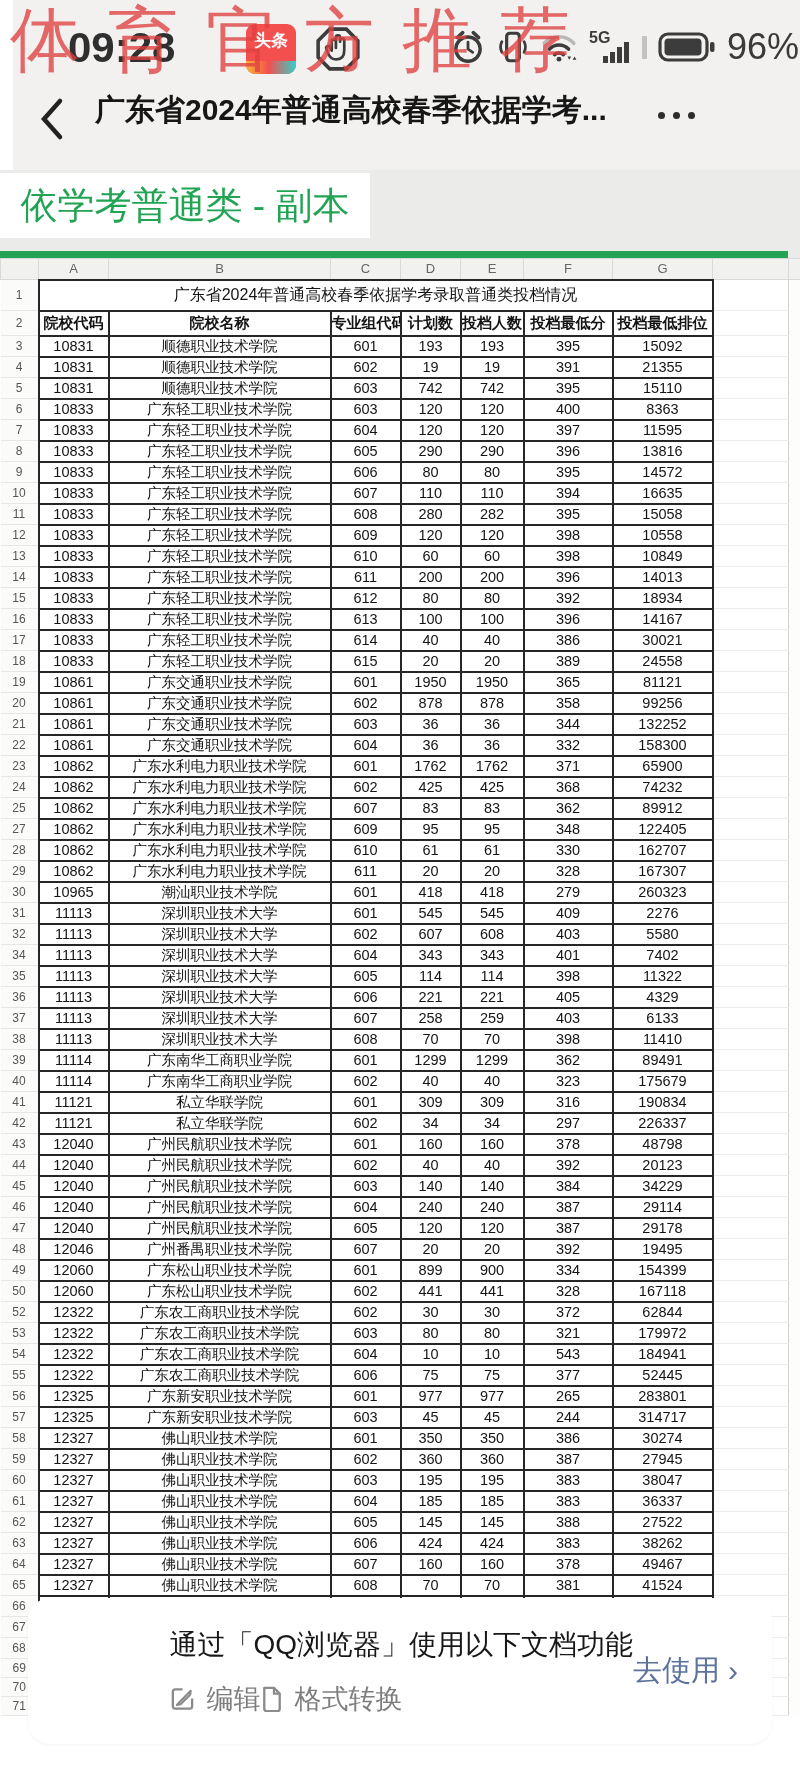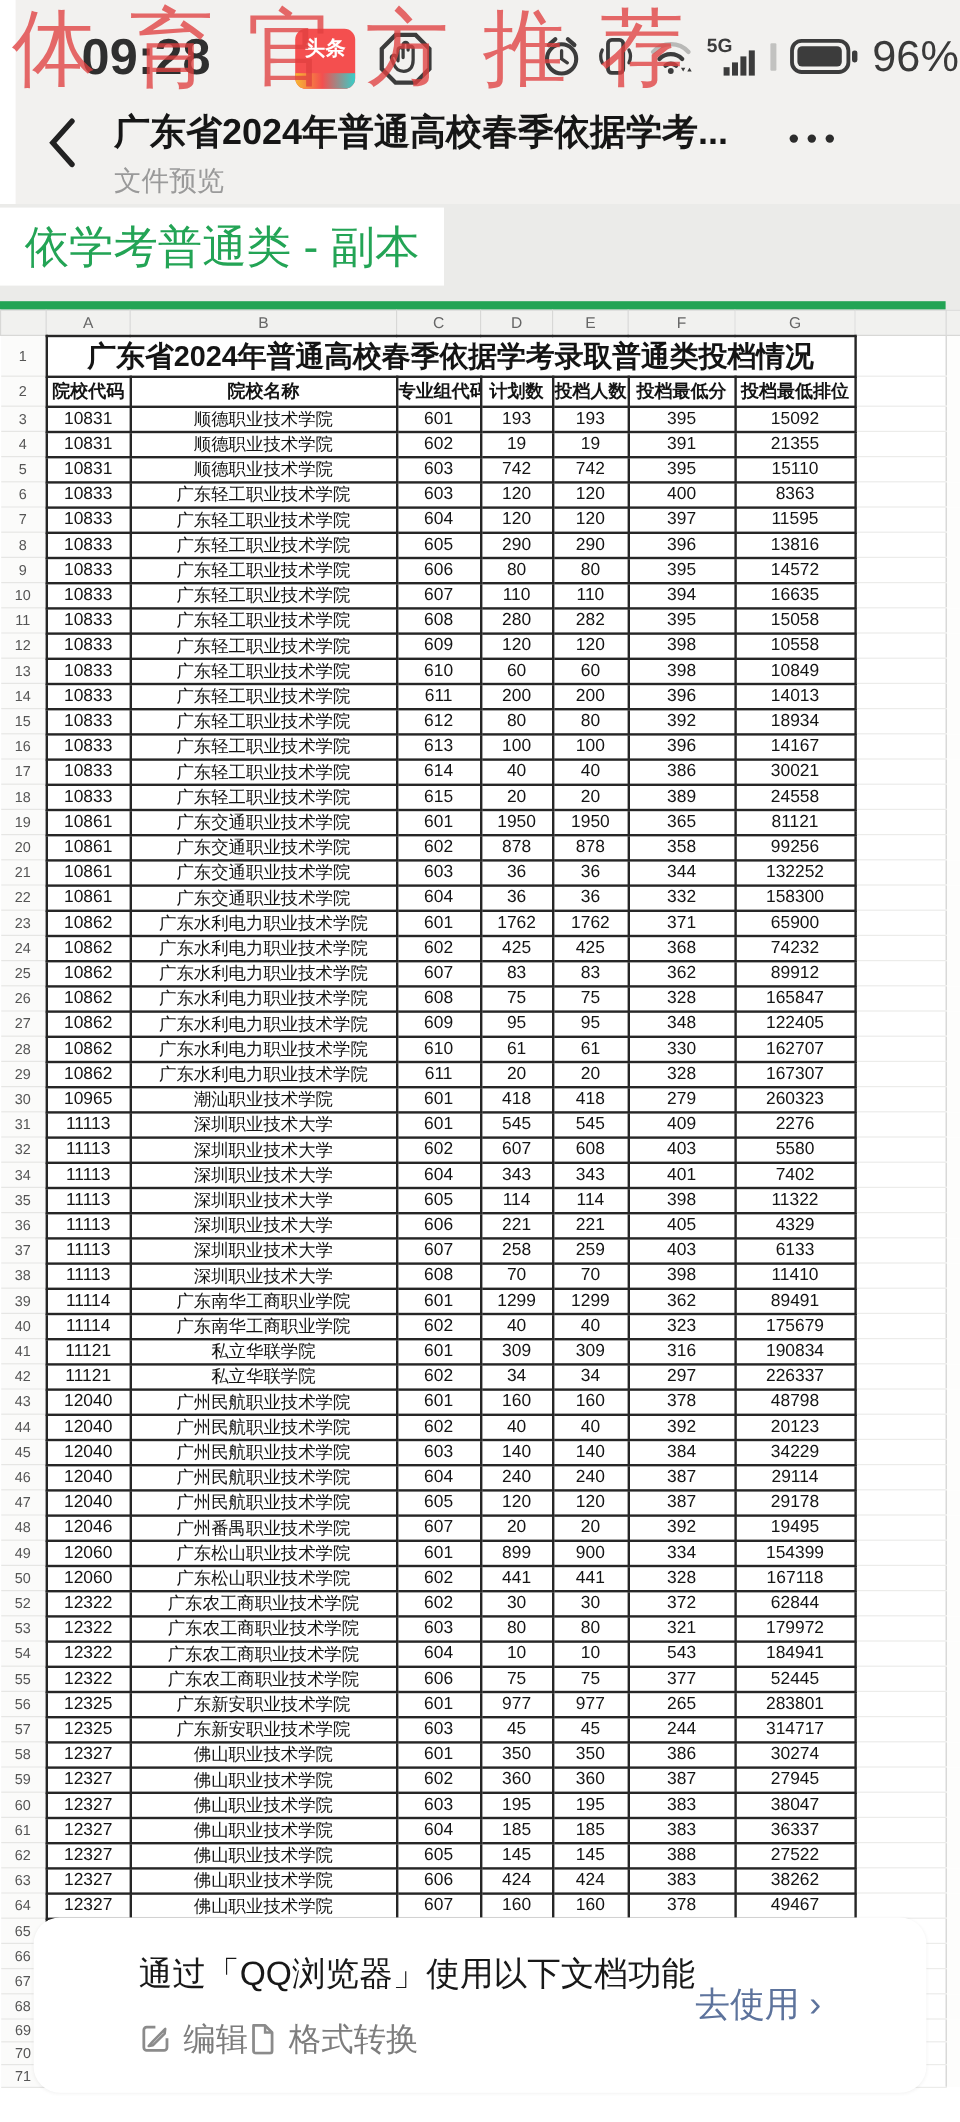--- a/index.html
+++ b/index.html
@@ -37,33 +37,33 @@
   .tab-label { font-size:37px; color:#23a455; }
   .tab-underline { position:absolute; left:0; bottom:0; width:788px; height:7px; background:#23a455; }
 
   
   .sheet-wrap { position:absolute; top:258px; left:0; width:800px; }
   table { border-collapse:collapse; table-layout:fixed; width:800px; }
   td, th { padding:0; overflow:hidden; white-space:nowrap; font-weight:400; }
   tr.letters th { height:21px; background:#f1f1ef; border:1px solid #d8d8d6;
     font-size:13px; color:#666; }
   td.b { border:2px solid #262626; text-align:center; font-size:14.5px; color:#141414; }
-  tr.rtitle { height:31px; } tr.rtitle td.b { font-weight:700; font-size:24px; }
+  tr.rtitle { height:31px; } tr.rtitle td.b { font-weight:400; font-size:16px; }
   tr.rhead { height:25px; } tr.rhead td.b { font-weight:700; font-size:15px; }
   tr.r { height:18.9px; }
   th.gut { background:#fbfbfa; border-right:1px solid #cfcfcd; border-bottom:1px solid #e6e6e4;
     font-size:12px; color:#555; text-align:center; font-weight:400; }
   td.h { border-bottom:1px solid #ececea; border-left:1px solid #ececea; }
   td.s { border-left:1px solid #d0d0cf; background:#fdfdfc; }
   tr.re td.e { border-bottom:1px solid #ececea; }
 
   
   .banner { position:absolute; left:28px; top:1598px; width:744px; height:146px; background:#fff;
     border-radius:22px; z-index:5; box-shadow:0 1px 3px rgba(0,0,0,.05);
-    display:flex; align-items:center; justify-content:center; padding:16px 34px; }
+    display:flex; align-items:center; justify-content:flex-end; padding:16px 34px; }
   .banner-left { display:flex; flex-direction:column; gap:17px; }
   .banner-title { font-size:28px; color:#181818; }
   .banner-actions { display:flex; align-items:center; }
   .baction { display:flex; align-items:center; gap:10px; font-size:27px; color:#7d7d7d; }
   .banner-go { display:flex; align-items:center; gap:8px; font-size:29px; color:#5d739c; }
   .banner-go .arr { font-size:30px; line-height:1; }
 
   svg { display:block; }
 </style>
 </head>
@@ -127,21 +127,20 @@
     <span class="battery-pct">96%</span>
   </div>
 
   <span class="nav-back">
     <svg width="28" height="46" viewBox="0 0 28 46">
       <path d="M23 5 L7 23 L23 41" fill="none" stroke="#222" stroke-width="4.5" stroke-linecap="round"></path>
     </svg>
   </span>
   <div class="nav-texts">
     <div class="nav-title">广东省2024年普通高校春季依据学考...</div>
-    <div class="nav-sub">文件预览</div>
   </div>
   <span class="nav-more">
       <i></i>
       <i></i>
       <i></i>
     </span>
 </div>
 
 <div class="tabstrip">
   <div class="tab">
@@ -461,32 +460,20 @@
         </tr>
         <tr class="r">
           <th class="gut">25</th>
           <td class="b">10862</td>
           <td class="b">广东水利电力职业技术学院</td>
           <td class="b">607</td>
           <td class="b">83</td>
           <td class="b">83</td>
           <td class="b">362</td>
           <td class="b">89912</td>
-          <td class="h"></td>
-          <td class="s"></td>
-        </tr>
-        <tr class="r">
-          <th class="gut">26</th>
-          <td class="b">10862</td>
-          <td class="b">广东水利电力职业技术学院</td>
-          <td class="b">608</td>
-          <td class="b">75</td>
-          <td class="b">75</td>
-          <td class="b">328</td>
-          <td class="b">165847</td>
           <td class="h"></td>
           <td class="s"></td>
         </tr>
         <tr class="r">
           <th class="gut">27</th>
           <td class="b">10862</td>
           <td class="b">广东水利电力职业技术学院</td>
           <td class="b">609</td>
           <td class="b">95</td>
           <td class="b">95</td>

